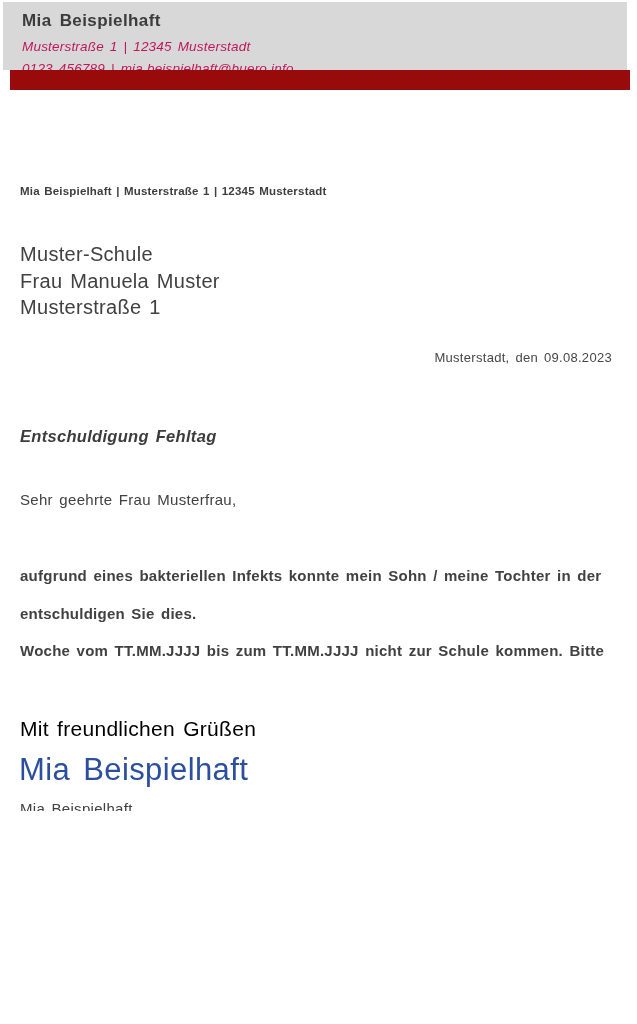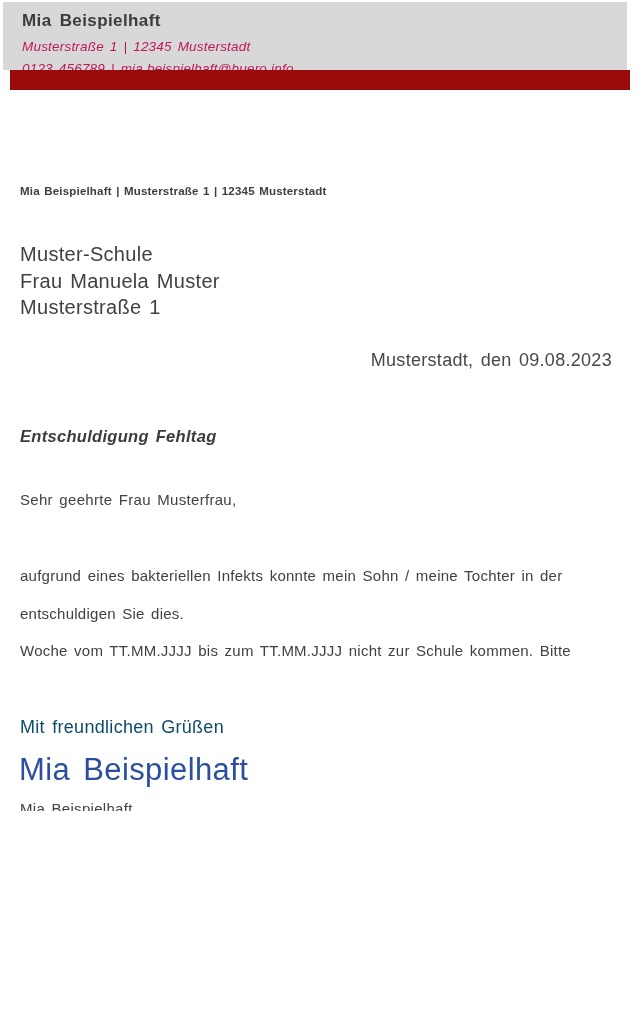--- a/index.html
+++ b/index.html
@@ -82,21 +82,21 @@
   .recipient .recipient-line {
     height: 26.5px;
     line-height: 26.5px;
     white-space: nowrap;
   }
   
   .date-line {
     position: absolute;
     top: 350px;
     right: 25px;
-    font-size: 18px;
+    font-size: 13px;
     letter-spacing: 0.3px;
     word-spacing: 2px;
     color: #474747;
     white-space: nowrap;
   }
   
   .subject-line {
     position: absolute;
     top: 427px;
     left: 20px;
@@ -126,30 +126,31 @@
     width: 600px;
     font-size: 15px;
     letter-spacing: 0.25px;
     word-spacing: 2px;
     color: #414141;
   }
   .body-paragraph .body-line {
     height: 37.5px;
     line-height: 20px;
     white-space: nowrap;
+    font-weight: bold;
   }
   
   .closing {
     position: absolute;
     top: 717px;
     left: 20px;
-    font-size: 18px;
-    letter-spacing: 0.3px;
-    word-spacing: 2px;
-    color: #0c4a6e;
+    font-size: 21px;
+    letter-spacing: 0.3px;
+    word-spacing: 2px;
+    color: #000000;
     white-space: nowrap;
   }
   .signature {
     position: absolute;
     top: 752px;
     left: 19px;
     font-size: 31px;
     letter-spacing: 0.4px;
     word-spacing: 4px;
     color: #2b4f9e;

